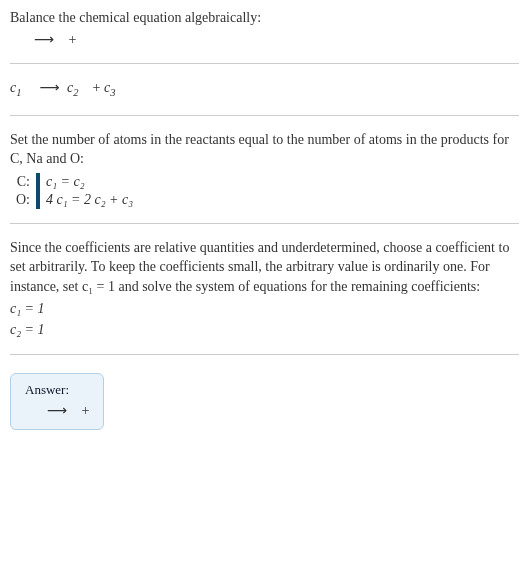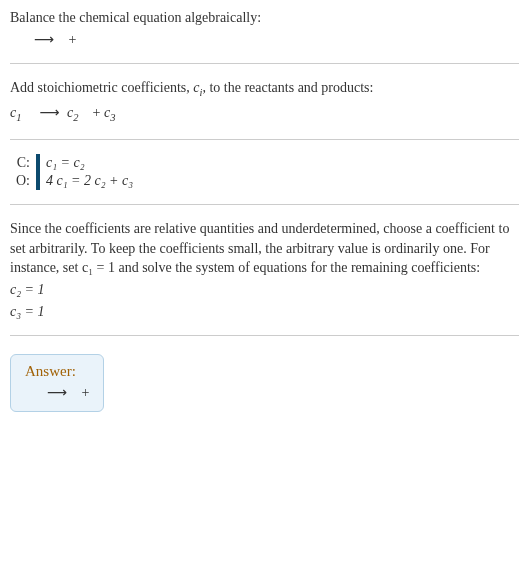--- a/index.html
+++ b/index.html
@@ -56,22 +56,22 @@
     }
     .answer-box {
       display: inline-block;
       border: 1px solid #b3d1e6;
       background: #eaf3fa;
       border-radius: 6px;
       padding: 8px 14px 10px 14px;
       margin-top: 4px;
     }
     .answer-label {
-      font-size: 15px;
-      color: #a16207;
+      font-size: 13px;
+      color: #0f172a;
       margin-bottom: 4px;
     }
     .answer-content {
       padding-left: 18px;
       font-size: 14px;
     }
     .arrow {
       display: inline-block;
       margin: 0 4px;
     }
@@ -85,56 +85,54 @@
     <span class="arrow">⟶</span>
     <span>&nbsp;</span>
     <span>+</span>
   </div>
 </div>
 
 <hr class="divider">
 
 <div class="section">
   <div class="text-line">
-    <span>Add stoichiometric coefficients, </span><span class="italic"><span>c</span><span class="sub">i</span></span><span>, to the reactants and products:</span>
-  </div>
-  <div class="text-line">
     <span class="italic"><span>c</span><span class="sub">1</span></span>
     <span>&nbsp;&nbsp;</span>
     <span class="arrow">⟶</span>
     <span class="italic"><span>c</span><span class="sub">2</span></span>
     <span>&nbsp;&nbsp;</span>
     <span>+</span>
     <span class="italic"><span>c</span><span class="sub">3</span></span>
   </div>
 </div>
 
 <hr class="divider">
 
 <div class="section">
+  <div class="text-line">Set the number of atoms in the reactants equal to the number of atoms in the products for C, Na and O:</div>
   <table class="eq-table">
     <tbody>
         <tr>
       <td class="eq-label">C:</td>
       <td class="eq-sep italic">c₁ = c₂</td>
     </tr>
     <tr>
       <td class="eq-label">O:</td>
       <td class="eq-sep italic">4 c₁ = 2 c₂ + c₃</td>
     </tr>
   </tbody>
     </table>
 </div>
 
 <hr class="divider">
 
 <div class="section">
   <div class="text-line">Since the coefficients are relative quantities and underdetermined, choose a coefficient to set arbitrarily. To keep the coefficients small, the arbitrary value is ordinarily one. For instance, set c₁ = 1 and solve the system of equations for the remaining coefficients:</div>
+  <div class="text-line italic">c₁ = 1</div>
   <div class="text-line italic">c₂ = 1</div>
-  <div class="text-line italic">c₃ = 1</div>
 </div>
 
 <hr class="divider">
 
 <div class="section">
   <div class="answer-box">
     <div class="answer-label">Answer:</div>
     <div class="answer-content">
       <span class="arrow">⟶</span>
       <span>&nbsp;</span>

